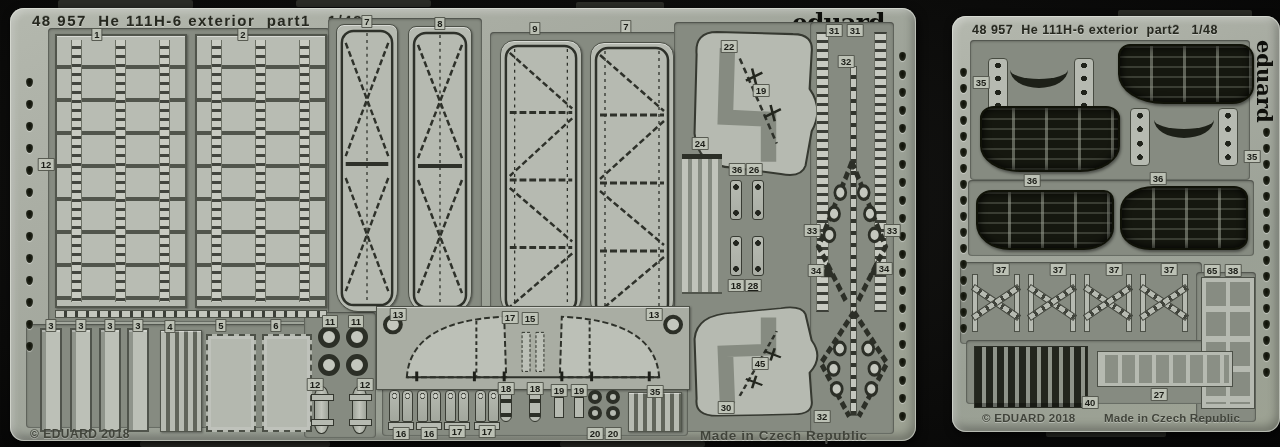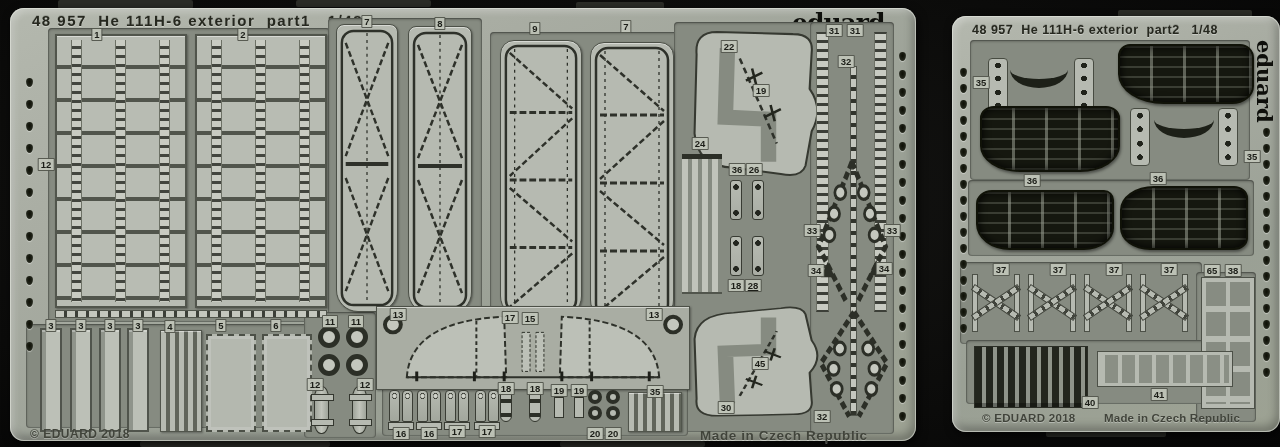--- a/index.html
+++ b/index.html
@@ -435,21 +435,21 @@
     <span class="plabel" style="left: 300px; top: 134px;">35</span>
     <span class="plabel" style="left: 80px; top: 158px;">36</span>
     <span class="plabel" style="left: 206px; top: 156px;">36</span>
     <span class="plabel" style="left: 49px; top: 247px;">37</span>
     <span class="plabel" style="left: 106px; top: 247px;">37</span>
     <span class="plabel" style="left: 162px; top: 247px;">37</span>
     <span class="plabel" style="left: 217px; top: 247px;">37</span>
     <span class="plabel" style="left: 260px; top: 248px;">65</span>
     <span class="plabel" style="left: 281px; top: 248px;">38</span>
     <span class="plabel" style="left: 138px; top: 380px;">40</span>
-    <span class="plabel" style="left: 207px; top: 372px;">41</span>
+    <span class="plabel" style="left: 207px; top: 372px;">27</span>
     <i class="hole" style="left: 8px; top: 52px;"></i>
     <i class="hole" style="left: 8px; top: 68px;"></i>
     <i class="hole" style="left: 8px; top: 84px;"></i>
     <i class="hole" style="left: 8px; top: 100px;"></i>
     <i class="hole" style="left: 8px; top: 116px;"></i>
     <i class="hole" style="left: 8px; top: 132px;"></i>
     <i class="hole" style="left: 8px; top: 148px;"></i>
     <i class="hole" style="left: 8px; top: 164px;"></i>
     <i class="hole" style="left: 8px; top: 180px;"></i>
     <i class="hole" style="left: 8px; top: 196px;"></i>

